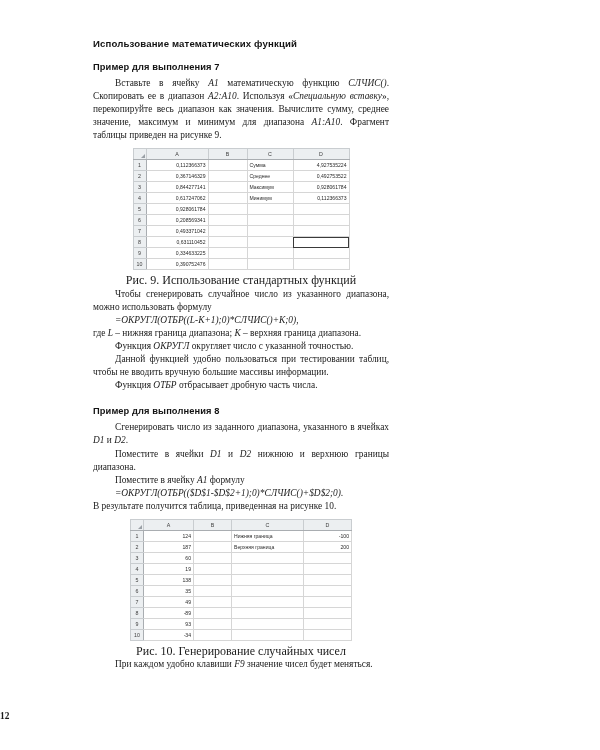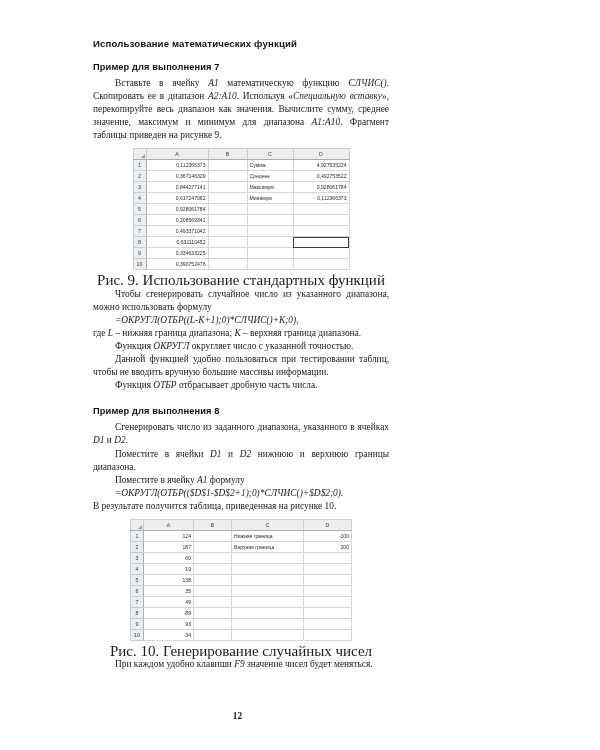--- a/index.html
+++ b/index.html
@@ -55,21 +55,21 @@
   p.body.noindent { text-indent: 0; }
   p.body.formula {
     text-indent: 22px;
     font-style: italic;
     text-align: left;
   }
   .it { font-style: italic; }
 
   
   .caption {
-    font-size: 15px;
+    font-size: 12px;
     line-height: 13.1px;
     text-align: center;
     margin: 4px 0 0 0;
     color: #1b1b1b;
   }
 
   
   .sheet-wrap {
     display: flex;
     justify-content: center;
@@ -149,21 +149,20 @@
   }
   
   td.boxed { border: 1px solid #9b9b9b; }
 
   
   .folio {
     position: absolute;
     left: 0;
     right: 0;
     bottom: 29px;
-    text-align: center;
     font-size: 9.4px;
     color: #1b1b1b;
     font-weight: bold;
   }
 </style>
 </head>
 <body>
 
 <div class="page">
 

